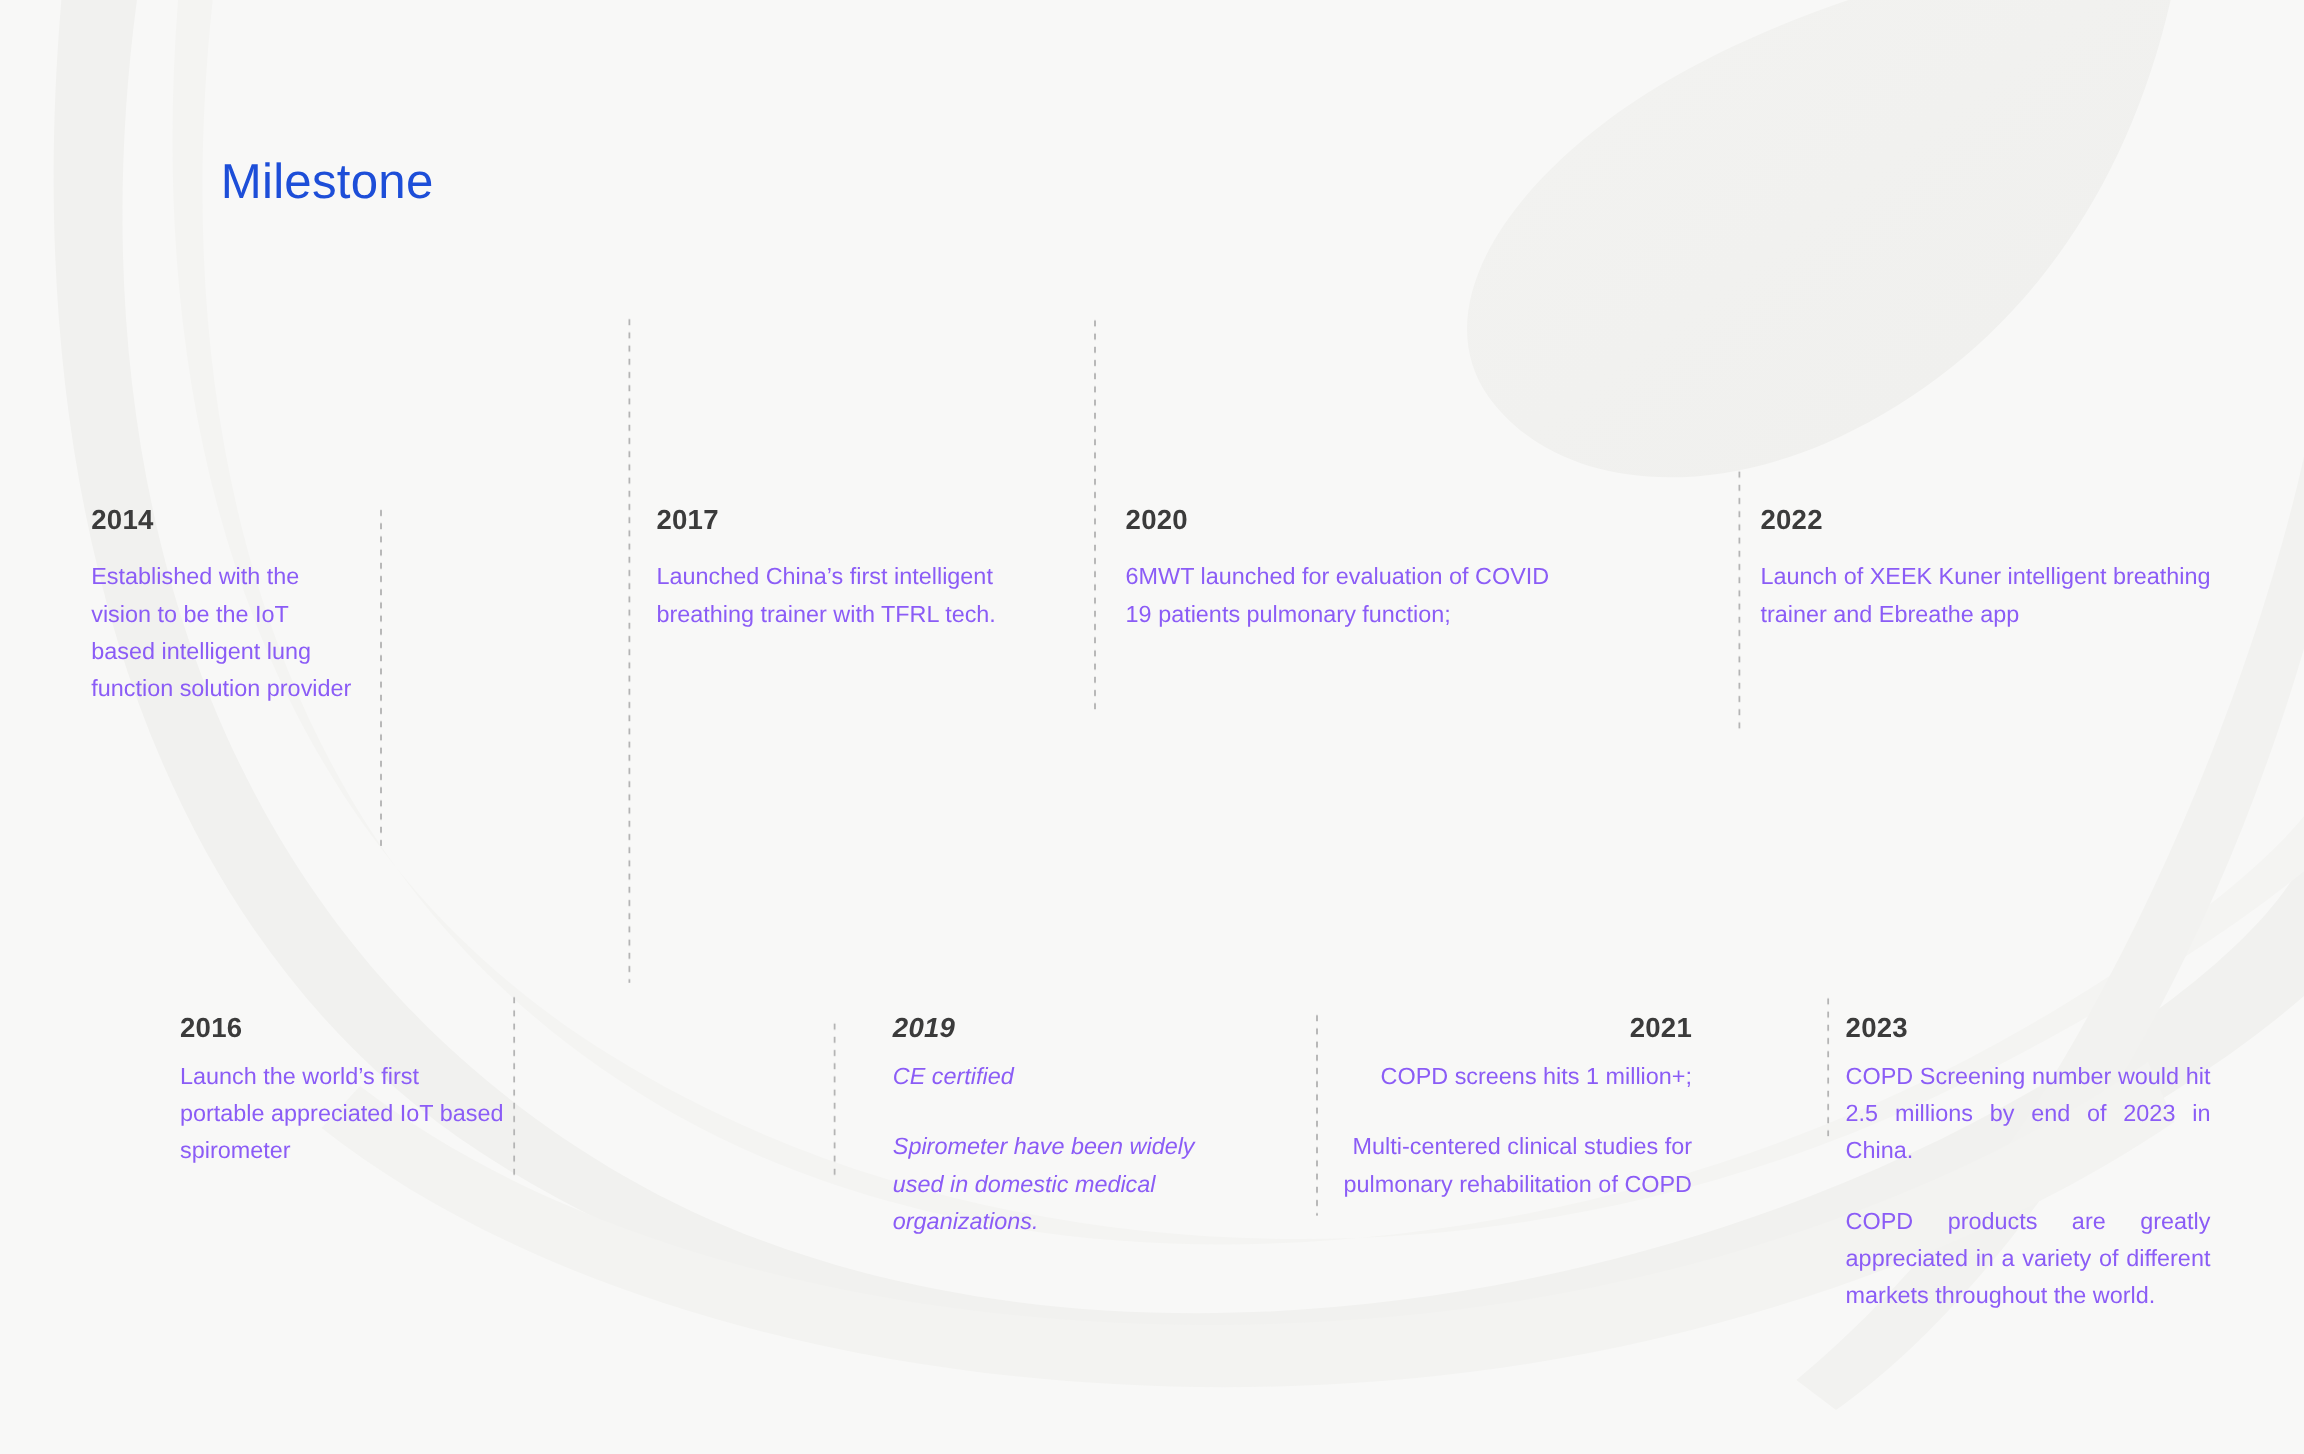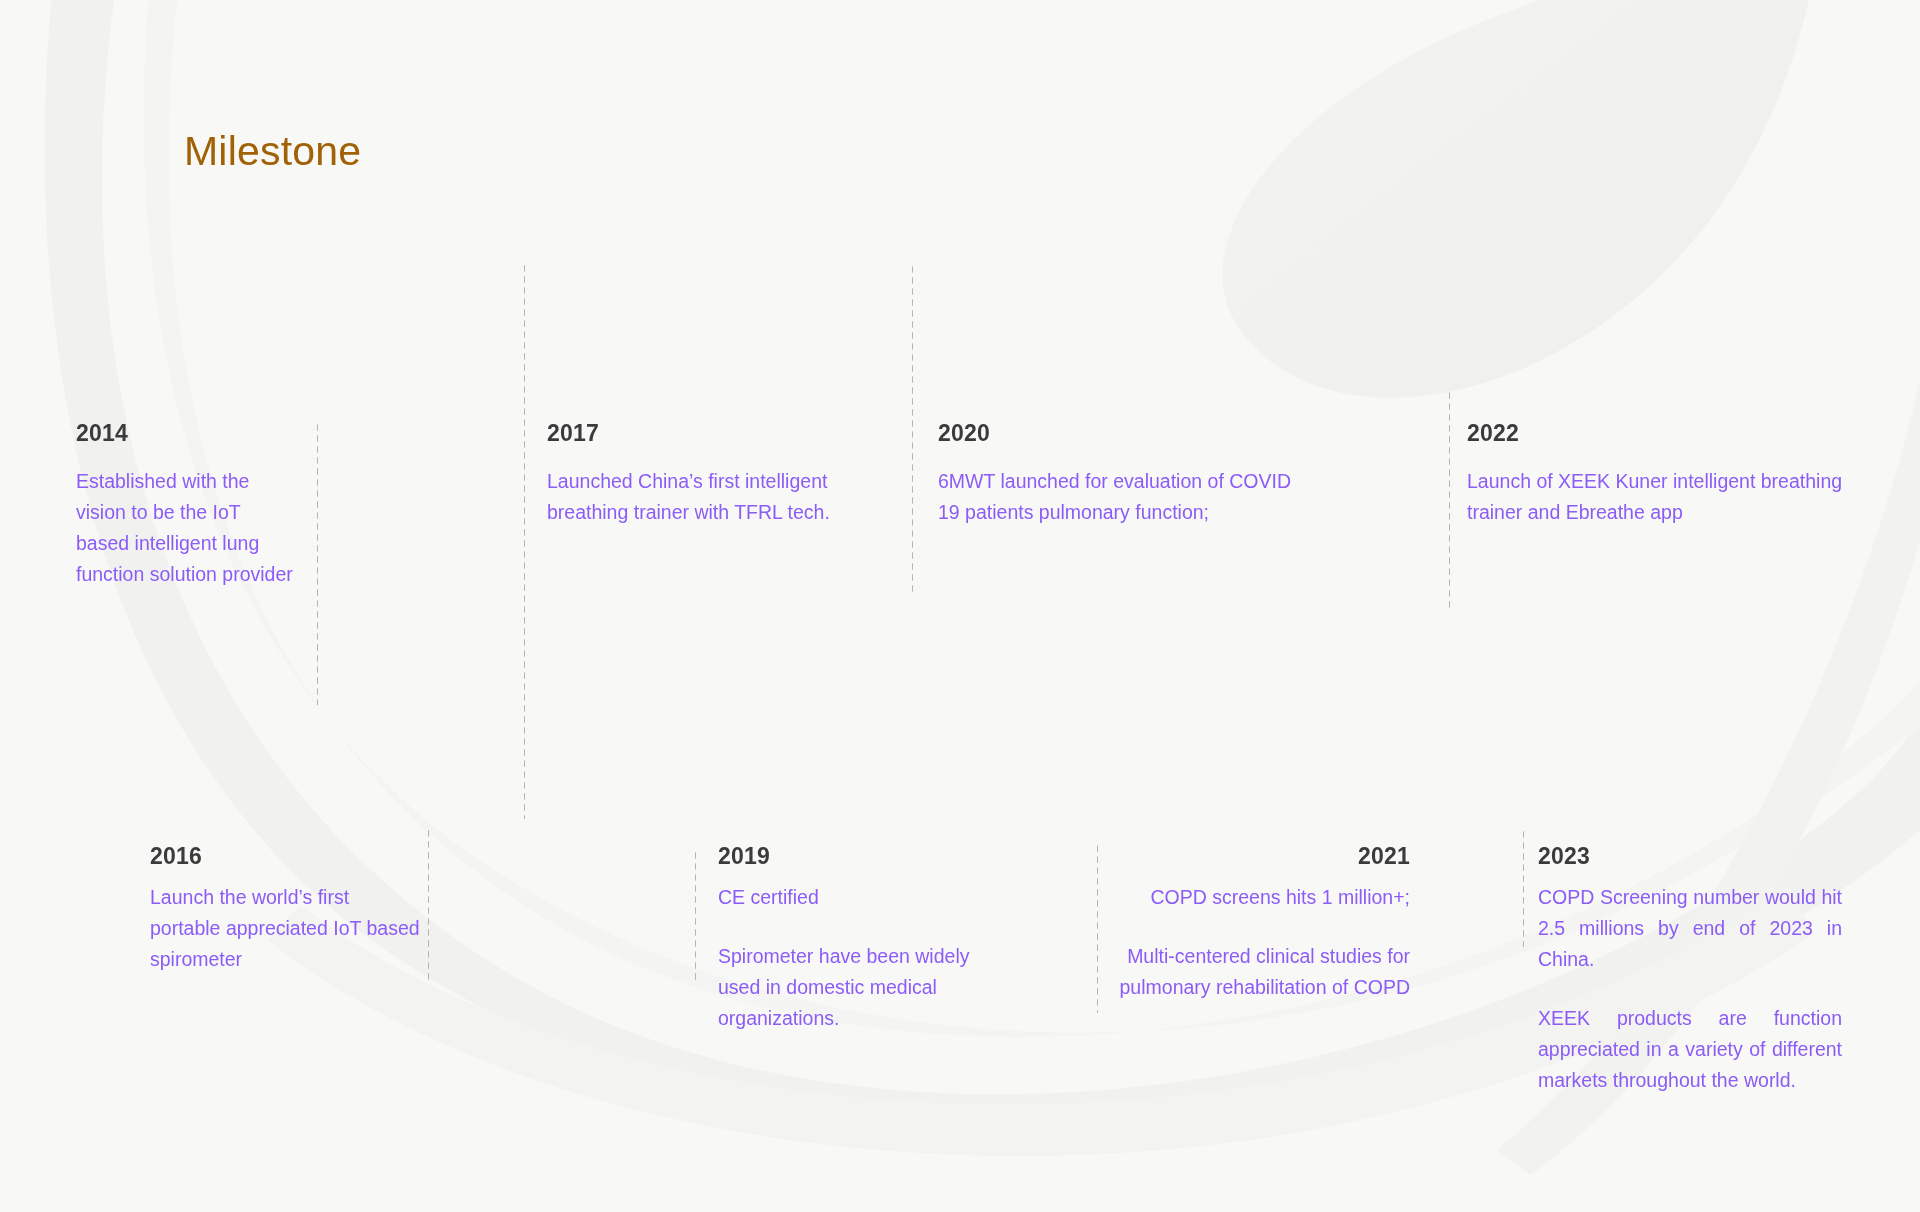--- a/index.html
+++ b/index.html
@@ -31,21 +31,21 @@
     height: 1212px;
     z-index: 1;
   }
 
   .page-title {
     position: absolute;
     left: 184px;
     top: 131px;
     font-size: 41px;
     font-weight: 400;
-    color: #a16207;
+    color: #1d4ed8;
     letter-spacing: 0.2px;
     line-height: 1;
   }
 
   
   .dotline {
     position: absolute;
     width: 3px;
     background-image: radial-gradient(#b4b4b4 38%, rgba(0,0,0,0) 40%);
     background-size: 3px 11px;
@@ -165,31 +165,31 @@
   <div class="entry" style="left:1467px; top:422px; width:390px;">
     <div class="year">2022</div>
     <p>Launch of XEEK Kuner intelligent breathing trainer and Ebreathe app</p>
   </div>
 
   <div class="entry tight" style="left:150px; top:845px; width:270px;">
     <div class="year">2016</div>
     <p>Launch the world’s first portable appreciated IoT based spirometer</p>
   </div>
 
-  <div class="entry tight" style="left:718px; top:845px; width:290px;">
+  <div class="entry tight" style="left:744px; top:845px; width:290px;font-style:italic;">
     <div class="year">2019</div>
     <p>CE certified</p>
     <p>Spirometer have been widely used in domestic medical organizations.</p>
   </div>
 
   <div class="entry tight" style="left:1110px; top:845px; width:300px;text-align:right;">
     <div class="year">2021</div>
     <p>COPD screens hits 1 million+;</p>
     <p>Multi-centered clinical studies for pulmonary rehabilitation of COPD</p>
   </div>
 
   <div class="entry tight justify" style="left:1538px; top:845px; width:304px;">
     <div class="year">2023</div>
     <p>COPD Screening number would hit 2.5 millions by end of 2023 in China.</p>
-    <p>XEEK products are function appreciated in a variety of different markets throughout the world.</p>
+    <p>COPD products are greatly appreciated in a variety of different markets throughout the world.</p>
   </div>
 
 </div>
 
 </body></html>

